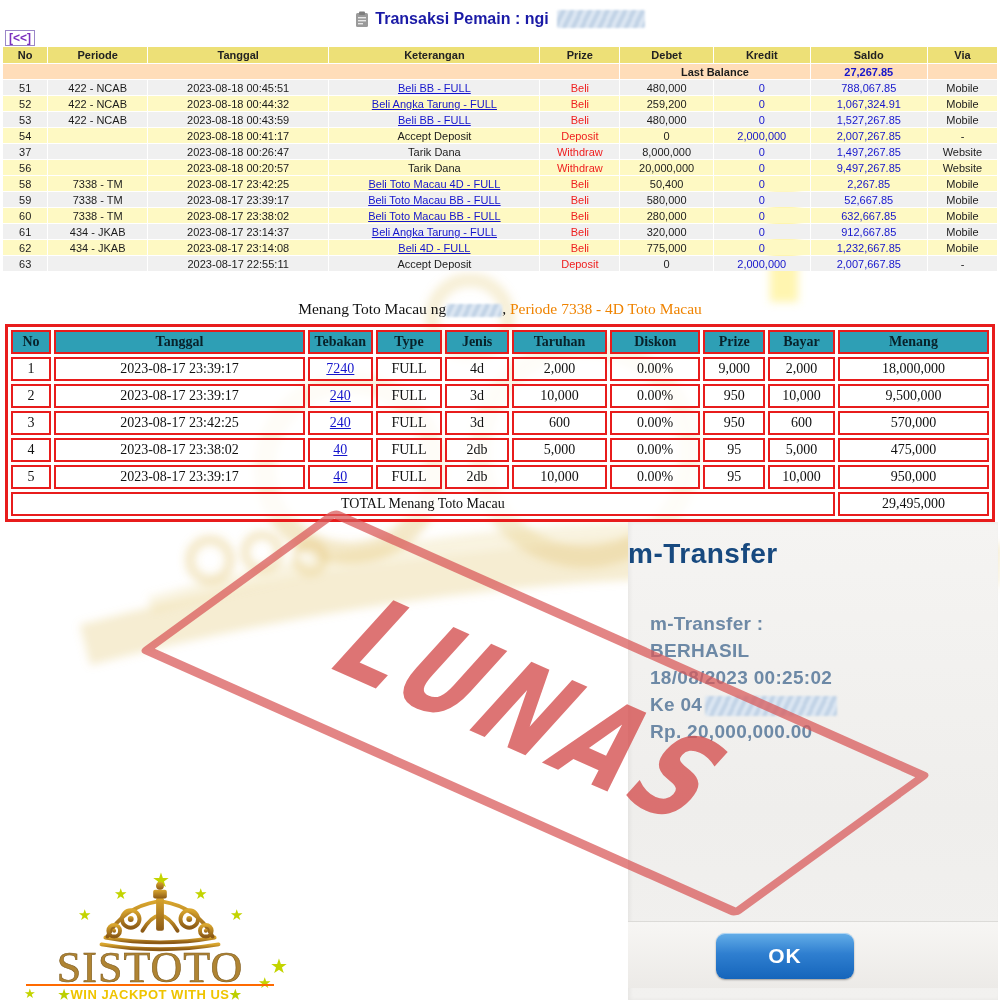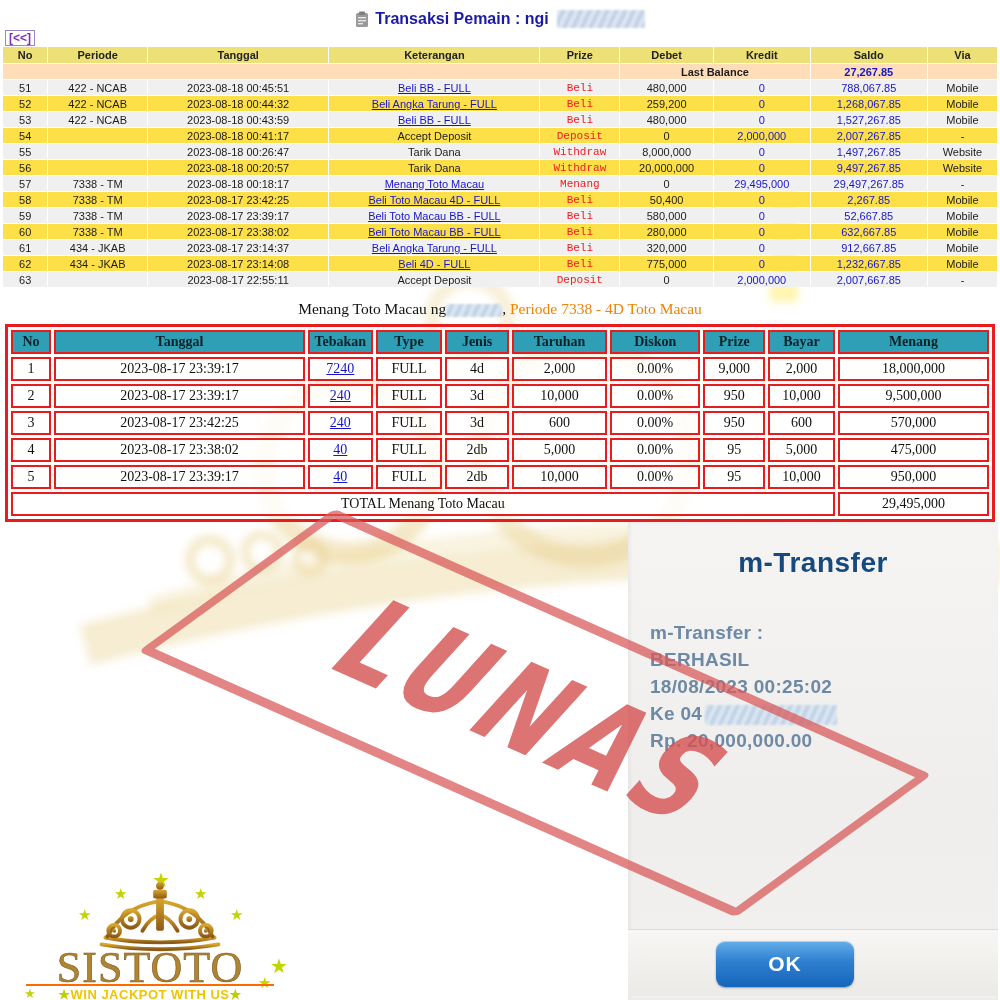--- a/index.html
+++ b/index.html
@@ -18,26 +18,26 @@
   .hdr-blur{width:88px;height:18px;margin-left:2px;}
   .back-link{position:absolute;top:30px;left:5px;z-index:2;font-size:12px;font-weight:bold;
              color:#7b2fbe;text-decoration:none;border:1px solid #9a86c8;padding:0 3px;background:#fff;}
 
   
   #tx-table{position:absolute;left:2px;top:46px;width:996px;z-index:2;
             border-collapse:separate;border-spacing:1px;table-layout:fixed;font-size:11px;}
   #tx-table th{background:#ede077;height:16px;font-weight:bold;color:#222;padding:0;text-align:center;}
   #tx-table td{height:15px;padding:0;text-align:center;color:#1c1c1c;white-space:nowrap;overflow:hidden;}
   #tx-table tr.gray  td{background:#f0f0f0;}
-  #tx-table tr.peach td{background:#fde047;}
+  #tx-table tr.peach td{background:#fef9c3;}
   #tx-table tr.lastbal td{background:#ffddb9;height:15px;}
   #tx-table .lb-label{font-weight:bold;}
   #tx-table .lb-value{font-weight:bold;color:#1515cc;}
   #tx-table .c-kredit,#tx-table .c-saldo{color:#1515cc;}
-  #tx-table .c-status{color:#ef2020;font-family:Liberation Mono, monospace;}
+  #tx-table .c-status{color:#ef2020;}
   #tx-table a{color:#1515cc;}
 
   
   .win-title{position:absolute;top:300px;left:0;width:100%;text-align:center;z-index:2;
              font-family:"Liberation Serif",serif;font-size:15.5px;color:#111;}
   .win-title .orange{color:#ef8300;}
   .title-blur{width:56px;height:13px;}
 
   
   #win-table{position:absolute;left:5px;top:324px;width:990px;z-index:2;
@@ -48,27 +48,27 @@
                 font-weight:bold;color:#08222a;}
   #win-table td{background:rgba(255,255,255,.75);border:2px solid #e81c1c;height:20px;
                 padding:0;text-align:center;color:#111;white-space:nowrap;}
   #win-table a{color:#1515cc;text-decoration:underline;}
   #win-table .total-label{font-weight:normal;}
 
   
   #receipt{position:absolute;left:628px;top:522px;width:370px;height:478px;z-index:3;
            background:linear-gradient(180deg,#f5f4f2 0%,#efeeec 60%,#f2f1ef 100%);
            box-shadow:inset 2px 0 4px rgba(0,0,0,.05);}
-  #receipt .r-title{margin-top:25px;text-align:center;font-size:28px;font-weight:bold;
+  #receipt .r-title{margin-top:16px;font-size:28px;font-weight:bold;
                     color:#17497f;letter-spacing:.5px;}
   #receipt .r-body{margin:40px 0 0 22px;font-size:19px;font-weight:bold;color:#6d89a6;
                    line-height:27px;letter-spacing:.3px;}
   .rb1{width:132px;height:20px;margin-left:3px;}
   .rb2{width:152px;height:20px;margin-left:6px;}
-  #receipt .r-footer{position:absolute;left:0;right:0;bottom:4px;height:66px;
+  #receipt .r-footer{position:absolute;left:0;right:0;bottom:12px;height:66px;
                      border-top:1px solid #dcdbd8;background:linear-gradient(180deg,#f7f6f4,#eceae7);}
   .ok-button{position:absolute;left:88px;bottom:9px;width:138px;height:46px;border:none;
              border-radius:9px;cursor:pointer;
              background:linear-gradient(180deg,#64aee8 0%,#2f7fd0 45%,#1565bb 100%);
              box-shadow:0 1px 2px rgba(0,0,0,.35), inset 0 1px 0 rgba(255,255,255,.5);
              color:#fff;font-size:21px;font-weight:bold;letter-spacing:1px;}
 
   
   #stamp{position:absolute;left:208px;top:608px;width:636px;height:192px;z-index:6;
          border:9px solid rgba(216,90,90,.78);border-radius:6px;
@@ -177,21 +177,21 @@
         <td class="c-via">Mobile</td>
       </tr>
       <tr class="peach">
         <td class="c-no">52</td>
         <td class="c-periode">422 - NCAB</td>
         <td class="c-tanggal">2023-08-18 00:44:32</td>
         <td class="c-keterangan"><a href="#">Beli Angka Tarung - FULL</a></td>
         <td class="c-status">Beli</td>
         <td class="c-debet">259,200</td>
         <td class="c-kredit">0</td>
-        <td class="c-saldo">1,268,067.85</td>
+        <td class="c-saldo">1,067,324.91</td>
         <td class="c-via">Mobile</td>
       </tr>
       <tr class="gray">
         <td class="c-no">53</td>
         <td class="c-periode">422 - NCAB</td>
         <td class="c-tanggal">2023-08-18 00:43:59</td>
         <td class="c-keterangan"><a href="#">Beli BB - FULL</a></td>
         <td class="c-status">Beli</td>
         <td class="c-debet">480,000</td>
         <td class="c-kredit">0</td>
@@ -203,51 +203,40 @@
         <td class="c-periode"></td>
         <td class="c-tanggal">2023-08-18 00:41:17</td>
         <td class="c-keterangan">Accept Deposit</td>
         <td class="c-status">Deposit</td>
         <td class="c-debet">0</td>
         <td class="c-kredit">2,000,000</td>
         <td class="c-saldo">2,007,267.85</td>
         <td class="c-via">-</td>
       </tr>
       <tr class="gray">
-        <td class="c-no">55</td>
+        <td class="c-no">37</td>
         <td class="c-periode"></td>
         <td class="c-tanggal">2023-08-18 00:26:47</td>
         <td class="c-keterangan">Tarik Dana</td>
         <td class="c-status">Withdraw</td>
         <td class="c-debet">8,000,000</td>
         <td class="c-kredit">0</td>
         <td class="c-saldo">1,497,267.85</td>
         <td class="c-via">Website</td>
       </tr>
       <tr class="peach">
         <td class="c-no">56</td>
         <td class="c-periode"></td>
         <td class="c-tanggal">2023-08-18 00:20:57</td>
         <td class="c-keterangan">Tarik Dana</td>
         <td class="c-status">Withdraw</td>
         <td class="c-debet">20,000,000</td>
         <td class="c-kredit">0</td>
         <td class="c-saldo">9,497,267.85</td>
         <td class="c-via">Website</td>
-      </tr>
-      <tr class="gray">
-        <td class="c-no">57</td>
-        <td class="c-periode">7338 - TM</td>
-        <td class="c-tanggal">2023-08-18 00:18:17</td>
-        <td class="c-keterangan"><a href="#">Menang Toto Macau</a></td>
-        <td class="c-status">Menang</td>
-        <td class="c-debet">0</td>
-        <td class="c-kredit">29,495,000</td>
-        <td class="c-saldo">29,497,267.85</td>
-        <td class="c-via">-</td>
       </tr>
       <tr class="peach">
         <td class="c-no">58</td>
         <td class="c-periode">7338 - TM</td>
         <td class="c-tanggal">2023-08-17 23:42:25</td>
         <td class="c-keterangan"><a href="#">Beli Toto Macau 4D - FULL</a></td>
         <td class="c-status">Beli</td>
         <td class="c-debet">50,400</td>
         <td class="c-kredit">0</td>
         <td class="c-saldo">2,267.85</td>

